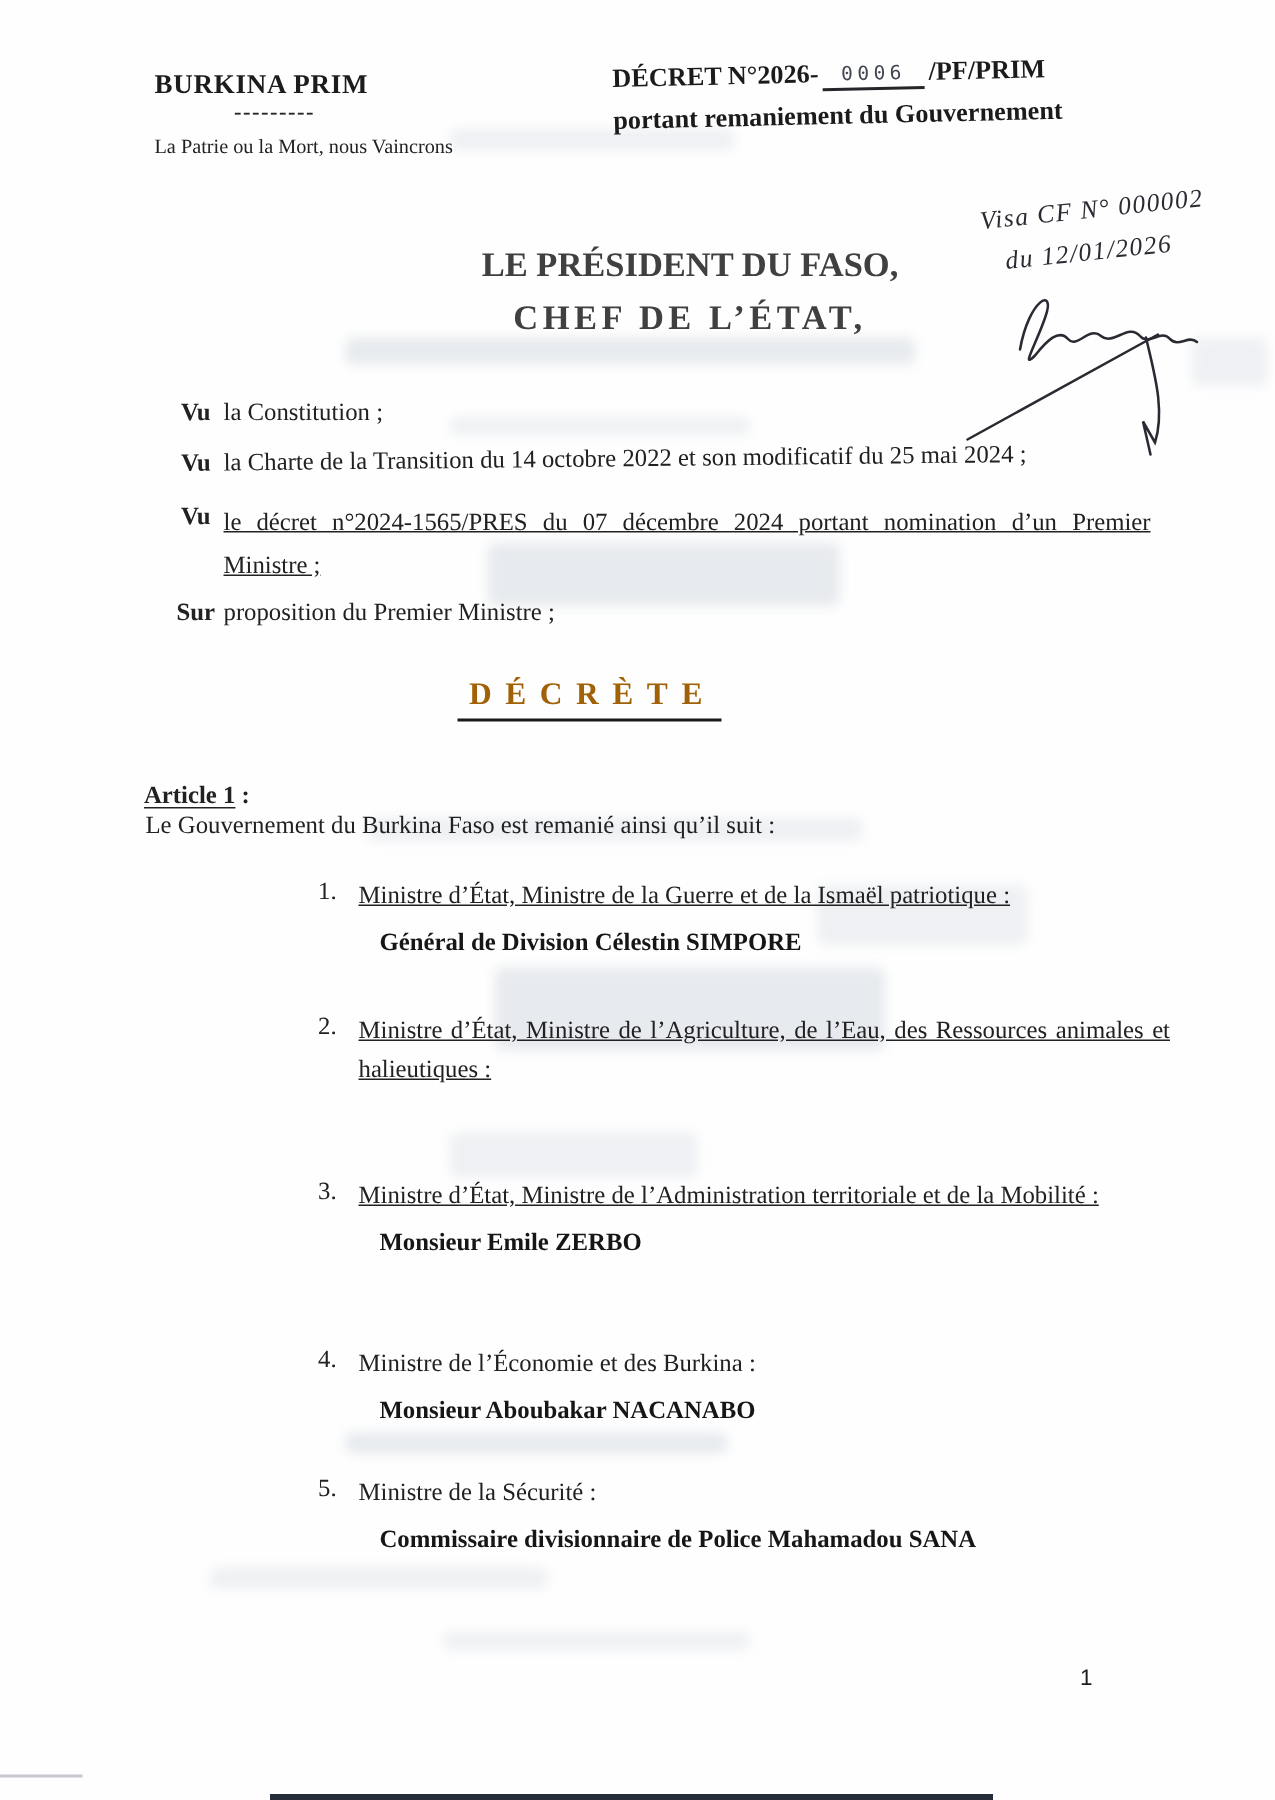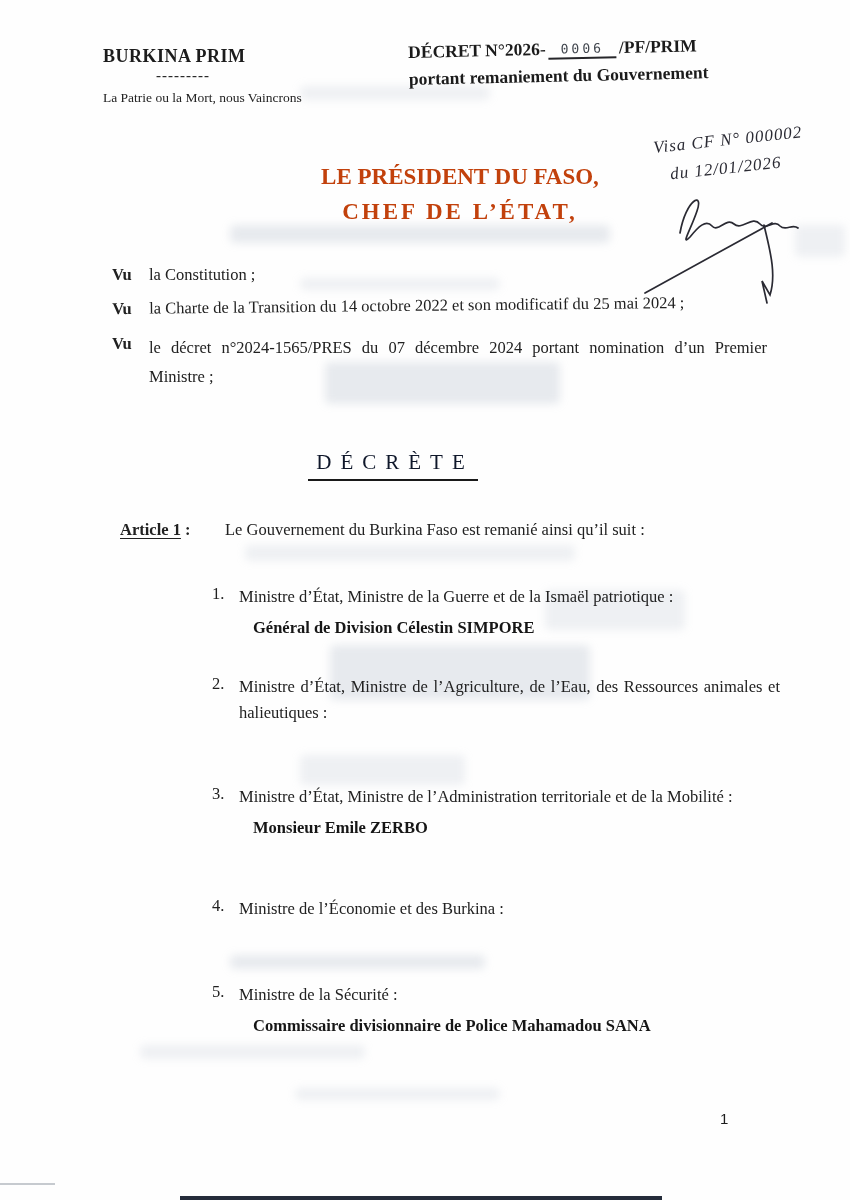--- a/index.html
+++ b/index.html
@@ -28,33 +28,33 @@
     display:inline-block;transform:translateY(-1px);
   }
   
   .visa{
     transform:rotate(-6deg);transform-origin:left top;
     font-style:italic;font-size:17px;line-height:1.65;color:#2a2a33;
     letter-spacing:1px;white-space:nowrap;
   }
   .visa .l2{padding-left:14px;}
   
-  .main-title{width:420px;text-align:center;font-weight:bold;font-size:23px;line-height:1.5;color:#c2410c;}
+  .main-title{width:420px;text-align:center;font-weight:bold;font-size:23px;line-height:1.5;color:#404040;}
   .main-title .t2{letter-spacing:3px;}
   
   .vu-row{display:flex;font-size:16.5px;color:#212121;}
-  .vu-label{font-weight:bold;width:37px;flex:none;}
+  .vu-label{font-weight:bold;width:37px;flex:none;text-align:center;}
   .vu-text{flex:1;}
-  .just{text-align:justify;text-align-last:left;}
+  .just{text-align:justify;text-align-last:left;text-decoration:underline;}
   .tilt1{transform:rotate(-0.6deg);transform-origin:left top;}
   
   .decrete-wrap{width:210px;text-align:center;}
   .decrete{
-    display:inline-block;font-size:21px;font-weight:normal;letter-spacing:9px;
-    border-bottom:2.5px solid #1a1a1a;padding:0 4px 4px 8px;color:#0f172a;text-align:right;
+    display:inline-block;font-size:21px;font-weight:bold;letter-spacing:9px;
+    border-bottom:2.5px solid #1a1a1a;padding:0 4px 4px 8px;color:#a16207;text-align:right;
   }
   
   .article-row{display:flex;font-size:16.5px;color:#212121;}
   .article-label{font-weight:bold;width:104px;flex:none;}
   .article-label .ul{text-decoration:underline;text-underline-offset:3px;}
   .article-intro{margin-left:1px;}
   
   .mitem{width:568px;font-size:16.5px;color:#212121;}
   .mrow{display:flex;}
   .mnum{width:27px;flex:none;}
@@ -119,26 +119,30 @@
     <span class="vu-text">la Constitution ;</span>
   </div>
   <div class="abs vu-row tilt1" style="left:112px;top:299px;width:665px;">
     <span class="vu-label">Vu</span>
     <span class="vu-text">la Charte de la Transition du 14 octobre 2022 et son modificatif du 25 mai 2024 ;</span>
   </div>
   <div class="abs vu-row" style="left:112px;top:334px;width:655px;">
     <span class="vu-label">Vu</span>
     <span class="vu-text just" style="line-height:1.75;">le décret n°2024-1565/PRES du 07 décembre 2024 portant nomination d’un Premier Ministre ;</span>
   </div>
+  <div class="abs vu-row" style="left:112px;top:398px;width:650px;">
+    <span class="vu-label">Sur</span>
+    <span class="vu-text">proposition du Premier Ministre ;</span>
+  </div>
 
   <div class="abs decrete-wrap" style="left:288px;top:450px;">
     <span class="decrete">DÉCRÈTE</span>
   </div>
 
-  <div class="abs article-row" style="left:120px;top:520px;width:672px;">
+  <div class="abs article-row" style="left:96px;top:520px;width:672px;flex-direction:column;">
     <span class="article-label"><span class="ul">Article 1</span><span> :</span></span>
     <span class="article-intro">Le Gouvernement du Burkina Faso est remanié ainsi qu’il suit :</span>
   </div>
 
   <div class="abs mitem" style="left:212px;top:584px;">
     <div class="mrow">
       <span class="mnum">1.</span>
       <span class="mtext just">Ministre d’État, Ministre de la Guerre et de la Ismaël patriotique :</span>
     </div>
     <div class="mname">Général de Division Célestin SIMPORE</div>
@@ -157,20 +161,21 @@
       <span class="mtext just">Ministre d’État, Ministre de l’Administration territoriale et de la Mobilité :</span>
     </div>
     <div class="mname">Monsieur Emile ZERBO</div>
   </div>
 
   <div class="abs mitem" style="left:212px;top:896px;">
     <div class="mrow">
       <span class="mnum">4.</span>
       <span class="mtext">Ministre de l’Économie et des Burkina :</span>
     </div>
+    <div class="mname">Monsieur Aboubakar NACANABO</div>
   </div>
 
   <div class="abs mitem" style="left:212px;top:982px;">
     <div class="mrow">
       <span class="mnum">5.</span>
       <span class="mtext">Ministre de la Sécurité :</span>
     </div>
     <div class="mname">Commissaire divisionnaire de Police Mahamadou SANA</div>
   </div>
 

